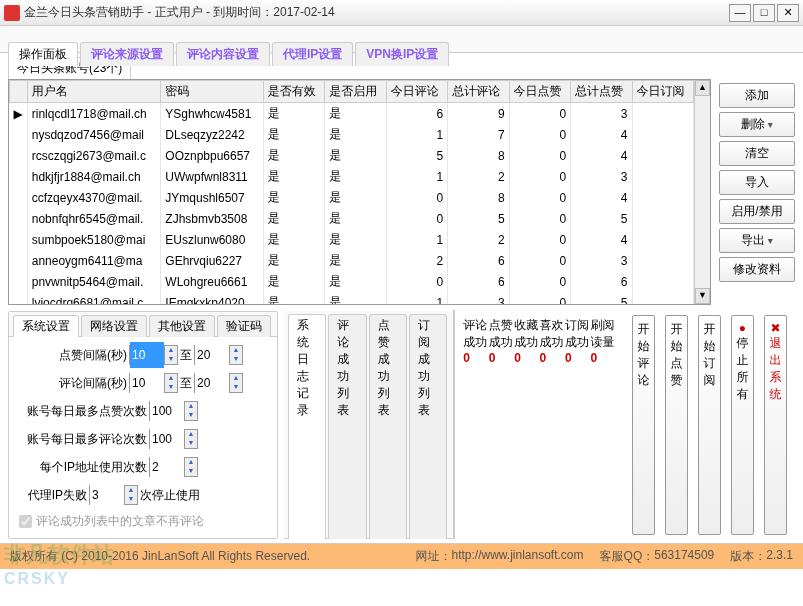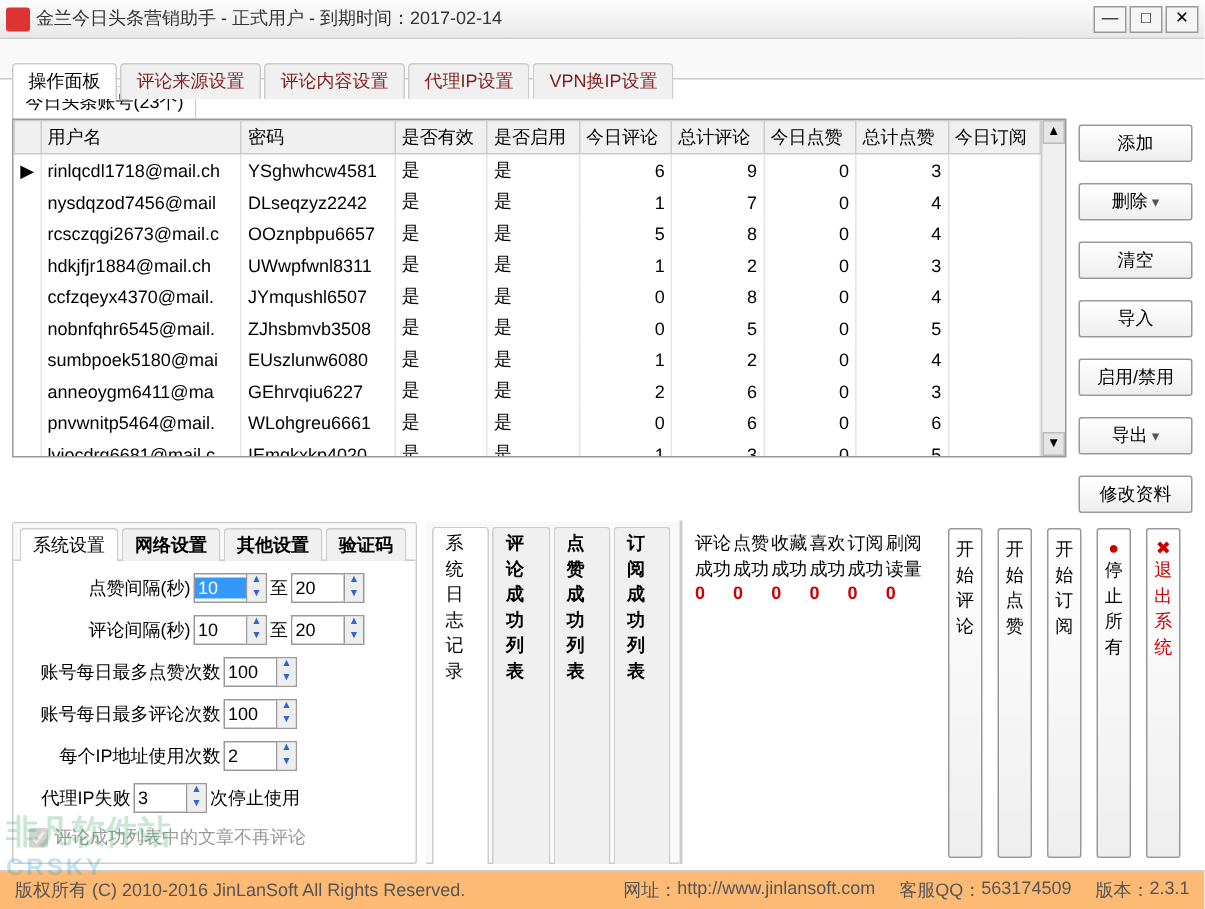--- a/index.html
+++ b/index.html
@@ -3,48 +3,48 @@
 <meta charset="utf-8">
 <style>
 * { box-sizing: border-box; margin: 0; padding: 0; }
 body { font-family: "Microsoft YaHei", SimSun, sans-serif; font-size: 12px; background: #fff; width: 803px; height: 606px; overflow: hidden; }
 .titlebar { height: 26px; background: linear-gradient(#fdfdfd,#e8e8e8); border-bottom: 1px solid #ccc; display: flex; align-items: center; padding: 0 4px; }
 .titlebar .icon { width: 16px; height: 16px; background: #d33; margin-right: 4px; border-radius: 2px; }
 .titlebar .title { flex: 1; color: #333; }
 .titlebar .winbtn { width: 22px; height: 18px; border: 1px solid #999; background: #f5f5f5; margin-left: 2px; text-align: center; line-height: 14px; font-size: 11px; cursor: pointer; }
 .tabs { display: flex; border-bottom: 1px solid #ccc; padding: 2px 8px 0; background: #f9f9f9; }
 .tab { padding: 3px 10px; border: 1px solid #ccc; border-bottom: none; background: #fff; margin-right: 2px; cursor: pointer; border-radius: 3px 3px 0 0; position: relative; top: 14px; }
-.tab.inactive { background: #f0f0f0; color: #7f1d1d; }
+.tab.inactive { background: #f0f0f0; color: #8b5cf6; font-weight: bold; }
 .main { padding: 4px 8px; }
 .grouplabel { display: inline-block; padding: 2px 8px; border: 1px solid #ccc; border-bottom: none; background: #fff; border-radius: 3px 3px 0 0; font-size: 12px; }
 .tablewrap { border: 1px solid #999; height: 226px; position: relative; display: flex; }
 .tablecontent { flex: 1; overflow: hidden; }
 table { border-collapse: collapse; width: 100%; font-size: 12px; }
 th { background: #f0f0f0; border: 1px solid #ccc; padding: 2px 4px; text-align: left; height: 20px; font-weight: normal; }
 td { border-right: 1px solid #e5e5e5; padding: 2px 4px; height: 19px; text-align: right; }
 td.txt { text-align: left; }
 tr.datarow td { background: #fff; }
-.sidebtns { width: 84px; padding-left: 8px; display: flex; flex-direction: column; gap: 14px; padding-top: 4px; }
+.sidebtns { width: 84px; padding-left: 8px; display: flex; flex-direction: column; gap: 4px; padding-top: 4px; }
 .btn { border: 1px solid #999; background: linear-gradient(#fff,#eee); padding: 3px 6px; cursor: pointer; text-align: center; font-size: 12px; border-radius: 2px; }
 .btn.drop::after { content: " ▾"; color: #555; font-size: 10px; }
 .vscroll { width: 16px; background: #f0f0f0; border-left: 1px solid #ccc; display: flex; flex-direction: column; }
 .vscroll .sbtn { height: 16px; border: 1px solid #bbb; background: #e5e5e5; text-align: center; line-height: 12px; font-size: 9px; cursor: pointer; }
 .vscroll .track { flex: 1; }
 .toprow { display: flex; }
 .lower { display: flex; gap: 6px; margin-top: 6px; }
 .leftpanel { width: 270px; border: 1px solid #ccc; border-radius: 2px; }
 .subtabs { display: flex; border-bottom: 1px solid #ccc; background: #f9f9f9; padding: 2px 4px 0; }
 .subtab { padding: 2px 8px; border: 1px solid #ccc; border-bottom: none; background: #fff; margin-right: 2px; border-radius: 3px 3px 0 0; cursor: pointer; font-size: 12px; position: relative; top: 1px; }
-.subtab.inactive { background: #f0f0f0; font-weight: bold; }
+.subtab.inactive { background: #f0f0f0; }
 .settings { padding: 8px 10px; }
 .setrow { display: flex; align-items: center; margin-bottom: 8px; }
 .setrow label { text-align: right; min-width: 108px; }
 .setrow .wlabel { min-width: 128px; }
 .spin { display: inline-flex; align-items: center; border: 1px solid #999; height: 20px; margin: 0 2px; }
-.spin input { width: 34px; border: none; padding: 0 2px; font-size: 12px; height: 14px; }
+.spin input { width: 34px; border: none; padding: 0 2px; font-size: 12px; height: 26px; }
 .spin input.hl { background: #39f; color: #fff; }
 .spin .arrows { display: flex; flex-direction: column; border-left: 1px solid #999; }
 .spin .arrows span { width: 12px; height: 9px; font-size: 7px; line-height: 8px; text-align: center; background: #eee; cursor: pointer; color: #36c; }
 .chk { display: flex; align-items: center; margin-top: 4px; color: #999; }
 .chk input { margin-right: 4px; }
 .rightpanel { flex: 1; display: flex; flex-direction: row; }
 .logarea { border: 1px solid #ccc; flex: 1; min-height: 156px; background: #fff; margin-top: -1px; }
 .statusrow { display: flex; padding: 6px 8px; font-size: 12px; }
 .statusrow span b { color: #c00; font-weight: bold; }
 .actionrow { display: flex; gap: 10px; padding: 4px 8px; }

